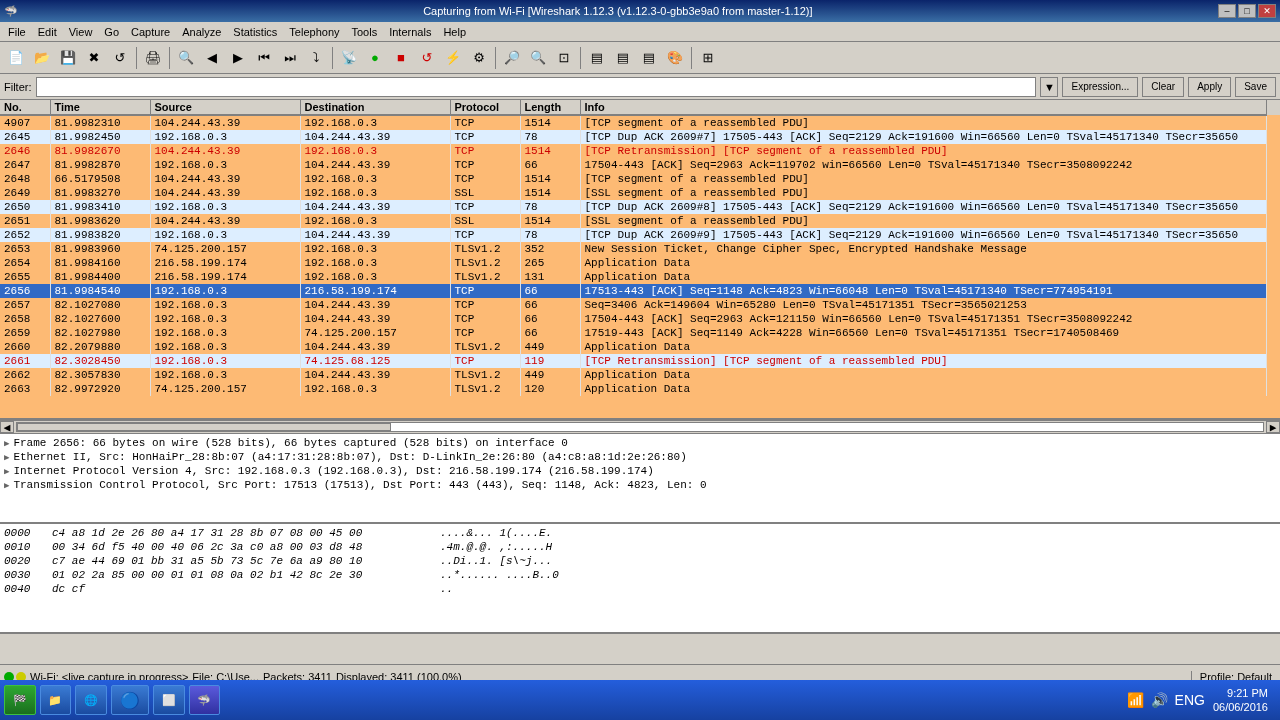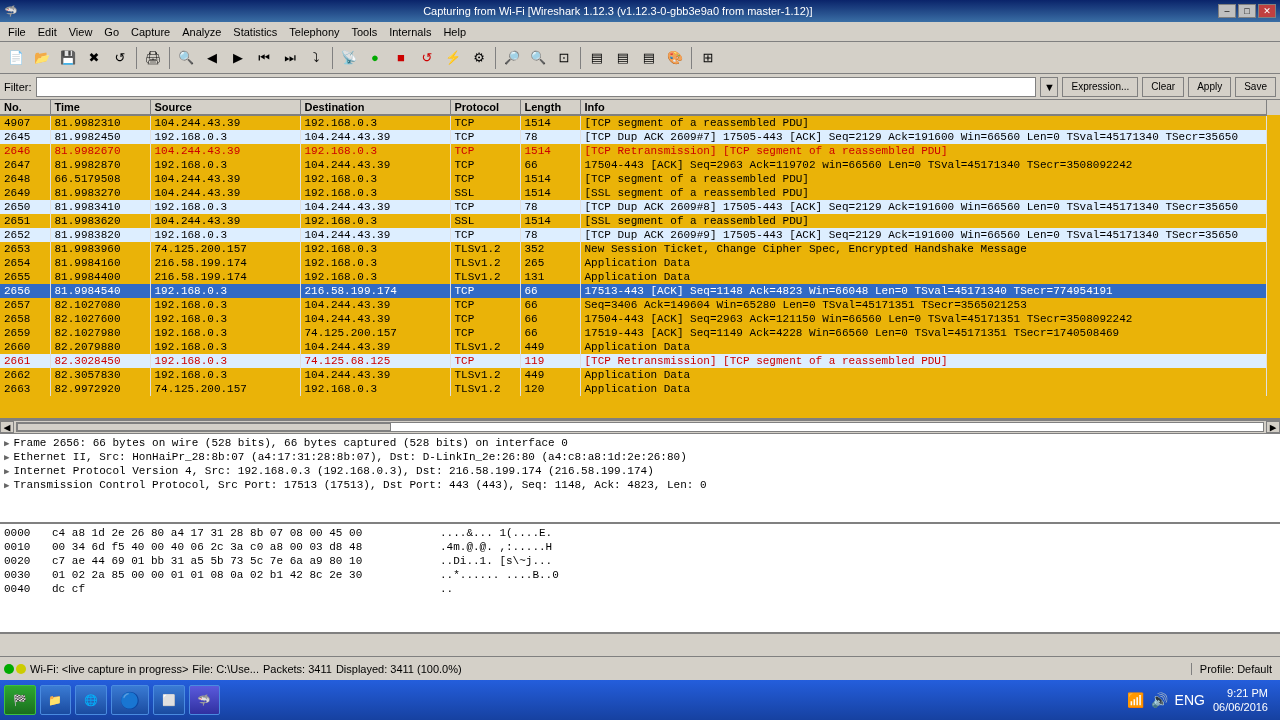--- a/index.html
+++ b/index.html
@@ -104,21 +104,21 @@
       cursor: pointer;
       display: flex; align-items: center; justify-content: center;
     }
 
     
     #packet-list {
       height: 320px;
       overflow-y: auto;
       overflow-x: hidden;
       border-bottom: 2px solid #808080;
-      background: #eab308;
+      background: #fdba74;
     }
     #packet-table {
       width: 100%;
       border-collapse: collapse;
       font-family: 'Courier New', monospace;
       font-size: 11px;
     }
     #packet-table thead th {
       background: #d4d0c8;
       border-right: 1px solid #808080;
@@ -179,20 +179,21 @@
     .expand-arrow { color: #666; font-size: 9px; }
 
     #hex-pane {
       height: 110px;
       background: white;
       border-bottom: 2px solid #808080;
       overflow-y: auto;
       font-family: 'Courier New', monospace;
       font-size: 11px;
       padding: 2px 4px;
+      font-style: italic;
     }
     .hex-row {
       display: flex;
       gap: 8px;
       padding: 1px 0;
     }
     .hex-offset { color: #000; width: 40px; }
     .hex-bytes { color: #000; width: 380px; }
     .hex-ascii { color: #000; }
 
@@ -593,21 +594,21 @@
     </div>
     <div class="hex-row">
       <span class="hex-offset">0040</span>
       <span class="hex-bytes">dc cf</span>
       <span class="hex-ascii">..</span>
     </div>
   </div>
 
 <div style="height: 30px; background: #d4d0c8;"></div>
 
-<div id="statusbar" style="bottom: 40px;">
+<div id="statusbar" style="bottom: 32px;">
   <div class="status-left">
     <div class="status-dots">
       <div class="dot-green"></div>
       <div class="dot-yellow"></div>
     </div>
     <span>Wi-Fi: &lt;live capture in progress&gt;</span>
     <span>File: C:\Use...</span>
     <span>Packets: 3411</span>
     <span>Displayed: 3411 (100.0%)</span>
   </div>

